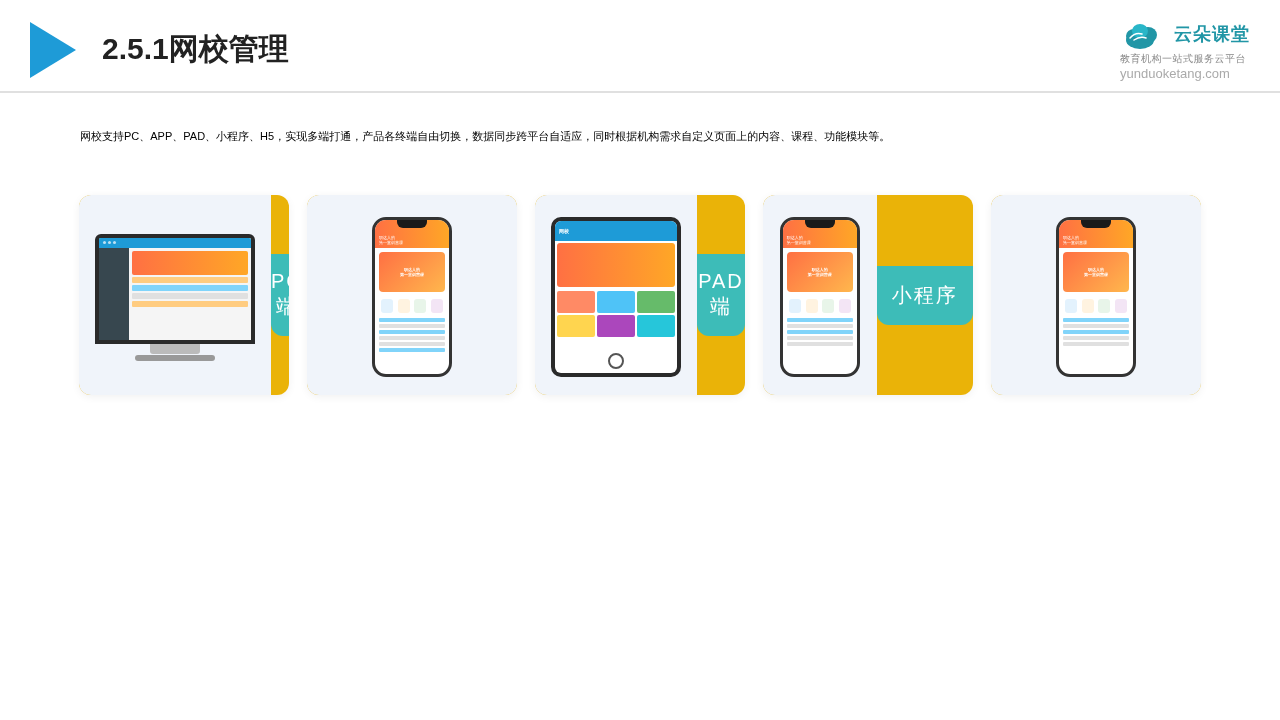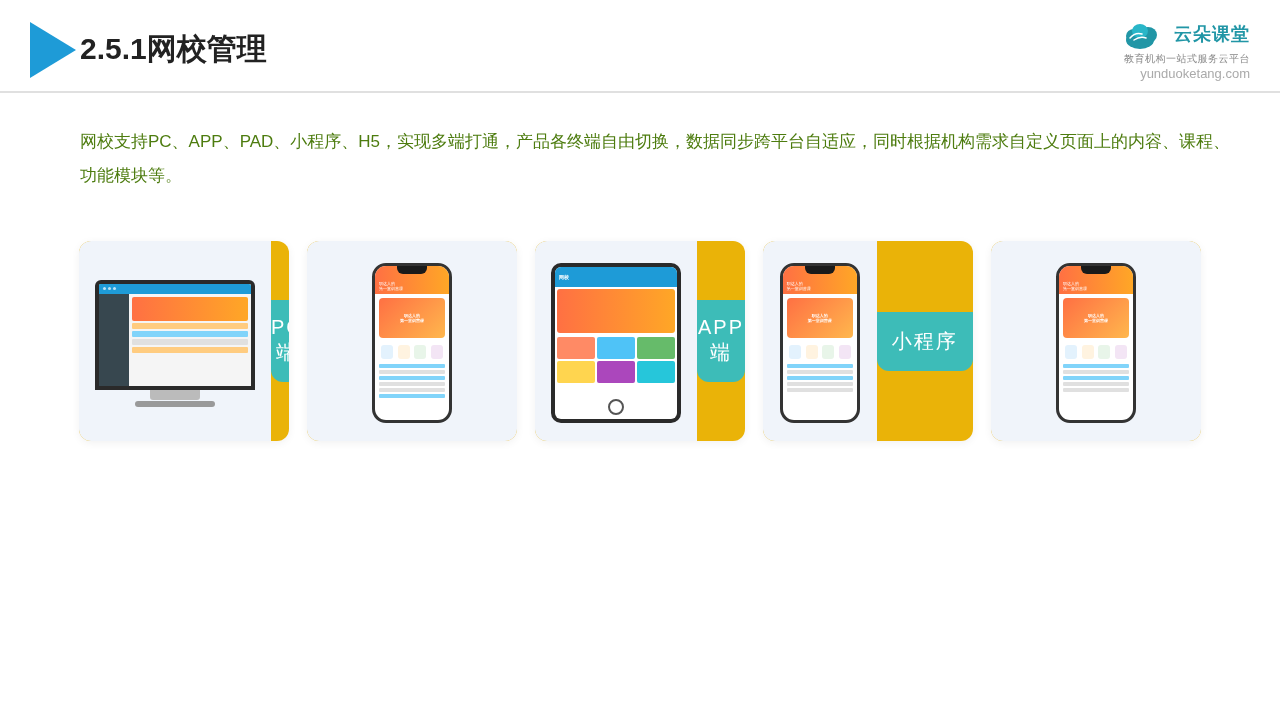--- a/index.html
+++ b/index.html
@@ -16,42 +16,42 @@
     .header {
       display: flex;
       align-items: center;
       justify-content: space-between;
       padding: 18px 30px 10px 30px;
       border-bottom: 2px solid #e0e0e0;
     }
     .header-left {
       display: flex;
       align-items: center;
-      gap: 4px;
+      gap: 26px;
     }
     .play-icon {
       width: 0;
       height: 0;
       border-top: 28px solid transparent;
       border-bottom: 28px solid transparent;
       border-left: 46px solid #1e9bd7;
       display: inline-block;
     }
     .header-title {
       font-size: 30px;
       font-weight: bold;
       color: #333;
     }
     .header-title span {
       color: #222;
     }
     .logo-area {
       display: flex;
       flex-direction: column;
-      align-items: flex-end;
+      align-items: flex-start;
     }
     .logo-cloud {
       display: flex;
       align-items: center;
       gap: 6px;
     }
     .cloud-svg {
       width: 48px;
       height: 32px;
     }
@@ -70,22 +70,22 @@
     }
     .logo-domain {
       font-size: 13px;
       color: #aaa;
       text-align: center;
     }
 
     
     .description {
       padding: 32px 47px 20px 80px;
-      font-size: 17px;
-      color: #4d7c0f;
+      font-size: 11px;
+      color: #000000;
       line-height: 2;
     }
 
     
     .cards-container {
       display: flex;
       justify-content: center;
       gap: 18px;
       padding: 18px 50px 0 50px;
       margin-top: 10px;
@@ -460,21 +460,21 @@
             <div class="pad-grid-item blue"></div>
             <div class="pad-grid-item green"></div>
             <div class="pad-grid-item yellow"></div>
             <div class="pad-grid-item purple"></div>
             <div class="pad-grid-item teal"></div>
           </div>
         </div>
         <div class="pad-home-btn"></div>
       </div>
     </div>
-    <div class="card-label">APP端</div>
+    <div class="card-label">PAD端</div>
   </div>
 
   <div class="card">
     <div class="card-image">
       <div class="phone-mockup">
         <div class="phone-notch"></div>
         <div class="phone-screen">
           <div class="phone-screen-header">
             <div class="phone-screen-header-text">职达人的<br>第一堂训营课</div>
           </div>

